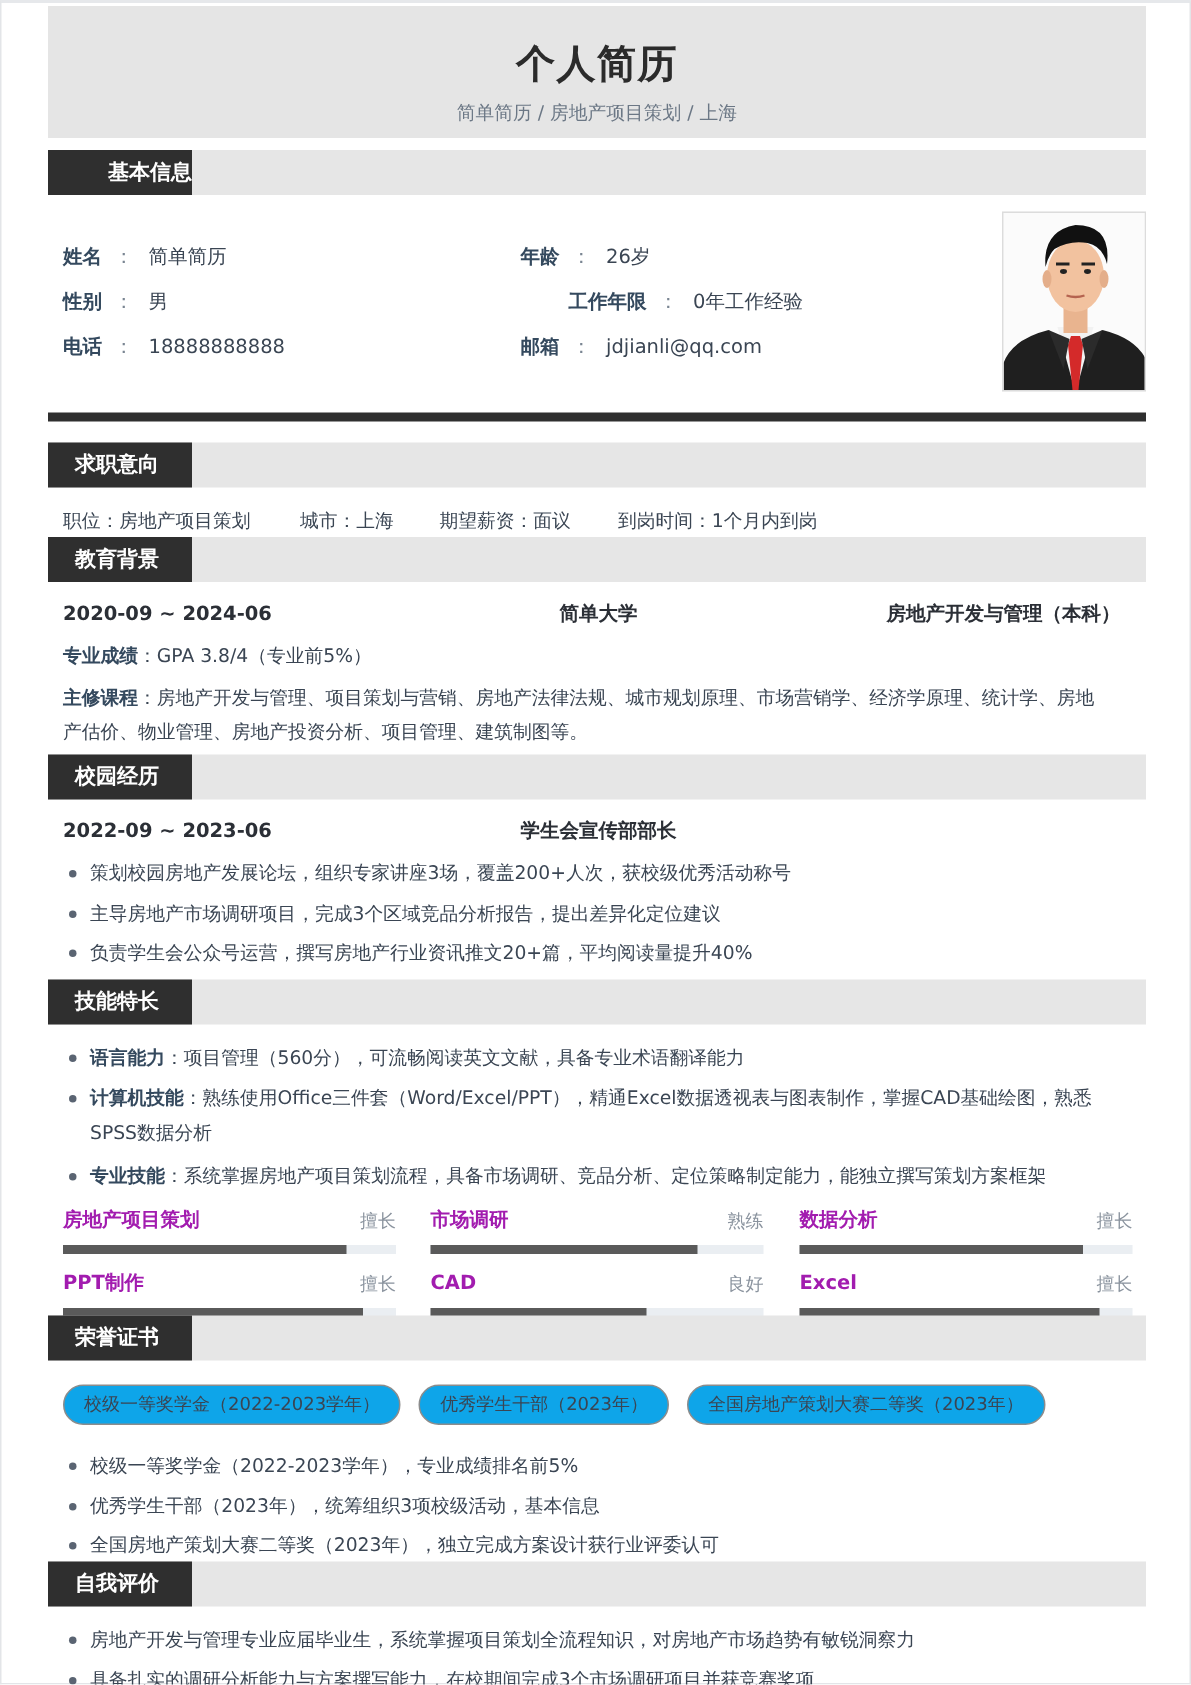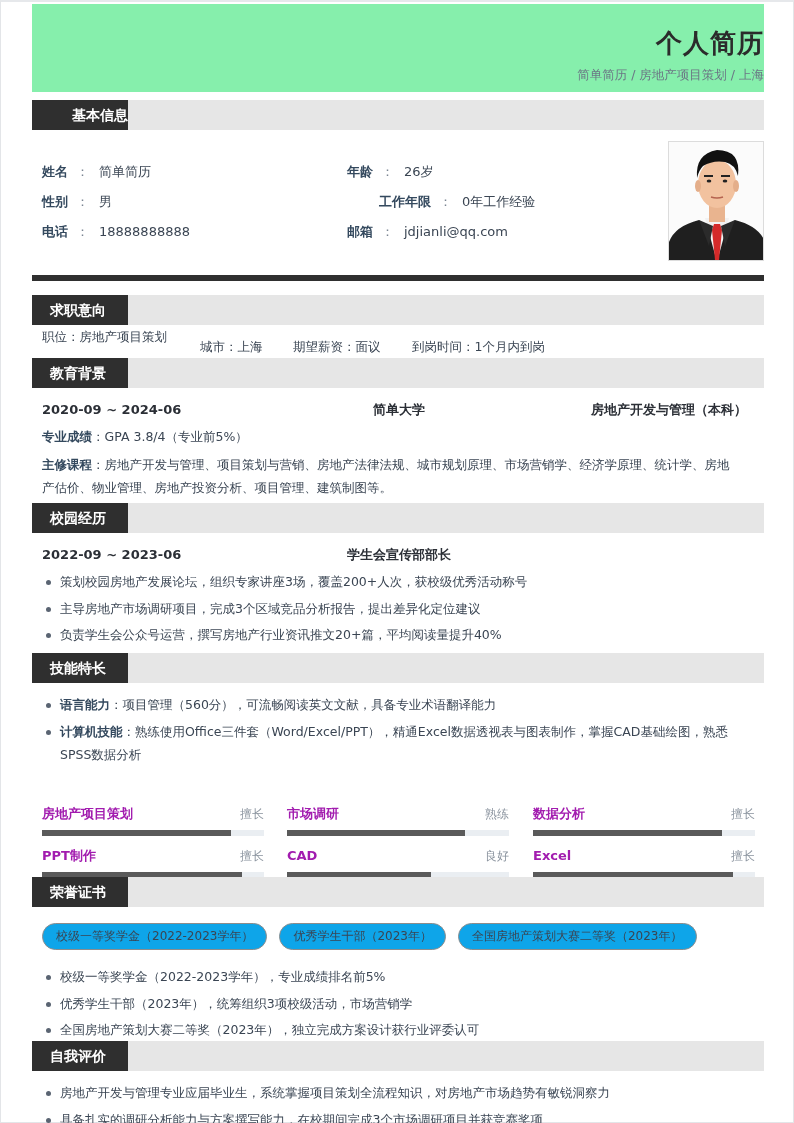--- a/index.html
+++ b/index.html
@@ -1,19 +1,19 @@
 <!DOCTYPE html>
 <html><head>
 <meta charset="utf-8">
 <style>
   * { box-sizing: border-box; margin: 0; padding: 0; }
   html, body { width: 794px; height: 1123px; overflow: hidden; background: #ffffff; }
   body { font-family: "DejaVu Sans", "Liberation Sans", sans-serif; color: #3a4553; position: relative; }
   .page { position: absolute; left: 0; top: 0; width: 794px; height: 1123px; border: 1px solid #e3e5e8; border-top: 2px solid #e6e8eb; }
-  .header { position: absolute; left: 31px; top: 2px; width: 732px; height: 88px; background: #86efac; text-align: right; }
+  .header { position: absolute; left: 31px; top: 2px; width: 732px; height: 88px; background: #e5e5e5; text-align: center; }
   .header .title { font-size: 26px; font-weight: bold; color: #2b2b2b; margin-top: 22px; letter-spacing: 1px; line-height: 34px; }
   .header .subtitle { font-size: 12.5px; color: #6b7785; margin-top: 6px; line-height: 18px; }
 
   .sec { position: absolute; left: 31px; width: 732px; height: 30px; background: #e6e6e6; }
   .sec .tag { position: absolute; left: 0; top: 0; height: 30px; width: 96px; background: #2f2f2f; color: #fff; font-size: 14px; font-weight: bold; line-height: 30px; padding-left: 18px; }
   .info-row { position: absolute; font-size: 13px; line-height: 20px; white-space: nowrap; }
   .info-row .lbl { font-weight: bold; color: #34495e; }
   .info-row .colon { color: #7a8592; margin: 0 10px 0 8px; }
   .info-row .val { color: #3a4553; }
 
@@ -101,21 +101,21 @@
 
       <path d="M42 55 Q48 57 54 55" stroke="#b5634f" stroke-width="1.5" fill="none"></path>
     </svg>
   </div>
 
   <div class="divider"></div>
 
   <div class="sec" style="top:293px;">
     <div class="tag">求职意向</div>
   </div>
-  <div class="line" style="left:41px; top:325px;">职位：房地产项目策划</div>
+  <div class="line" style="left:41px; top:335px;">职位：房地产项目策划</div>
   <div class="line" style="left:199px; top:335px;">城市：上海</div>
   <div class="line" style="left:292px; top:335px;">期望薪资：面议</div>
   <div class="line" style="left:411px; top:335px;">到岗时间：1个月内到岗</div>
 
   <div class="sec" style="top:356px;">
     <div class="tag">教育背景</div>
   </div>
   <div class="line bold-dark" style="left:41px; top:398px;">2020-09 ~ 2024-06</div>
   <div class="line bold-dark" style="left:372px; top:398px;">简单大学</div>
   <div class="line bold-dark" style="right:46px; top:398px;">房地产开发与管理（本科）</div>
@@ -137,20 +137,21 @@
     <li>主导房地产市场调研项目，完成3个区域竞品分析报告，提出差异化定位建议</li>
     <li>负责学生会公众号运营，撰写房地产行业资讯推文20+篇，平均阅读量提升40%</li>
   </ul>
 
   <div class="sec" style="top:651px;">
     <div class="tag">技能特长</div>
   </div>
   <ul class="bullets" style="top:693px; width:700px;">
     <li><span class="b">语言能力</span><span>：项目管理（560分），可流畅阅读英文文献，具备专业术语翻译能力</span></li>
     <li style="margin-bottom:6px;"><span class="b">计算机技能</span><span>：熟练使用Office三件套（Word/Excel/PPT），精通Excel数据透视表与图表制作，掌握CAD基础绘图，熟悉</span><br><span style="line-height:26px;">SPSS数据分析</span></li>
+    <li><span class="b">专业技能</span><span>：系统掌握房地产项目策划流程，具备市场调研、竞品分析、定位策略制定能力，能独立撰写策划方案框架</span></li>
   </ul>
 
   <div class="skill" style="left:41px; top:803px;">
     <span class="name">房地产项目策划</span>
     <span class="lvl">擅长</span>
     <div class="track">
         <div class="fill" style="width:85%;"></div>
       </div>
   </div>
   <div class="skill" style="left:286px; top:803px;">
@@ -192,21 +193,21 @@
   <div class="sec" style="top:875px;">
     <div class="tag">荣誉证书</div>
   </div>
   <div class="chips">
     <span class="chip">校级一等奖学金（2022-2023学年）</span>
     <span class="chip">优秀学生干部（2023年）</span>
     <span class="chip">全国房地产策划大赛二等奖（2023年）</span>
   </div>
   <ul class="bullets" style="top:965px;">
     <li>校级一等奖学金（2022-2023学年），专业成绩排名前5%</li>
-    <li>优秀学生干部（2023年），统筹组织3项校级活动，市场营销学</li>
+    <li>优秀学生干部（2023年），统筹组织3项校级活动，基本信息</li>
     <li>全国房地产策划大赛二等奖（2023年），独立完成方案设计获行业评委认可</li>
   </ul>
 
   <div class="sec" style="top:1039px;">
     <div class="tag">自我评价</div>
   </div>
   <ul class="bullets" style="top:1081px;">
     <li>房地产开发与管理专业应届毕业生，系统掌握项目策划全流程知识，对房地产市场趋势有敏锐洞察力</li>
     <li>具备扎实的调研分析能力与方案撰写能力，在校期间完成3个市场调研项目并获竞赛奖项</li>
   </ul>

